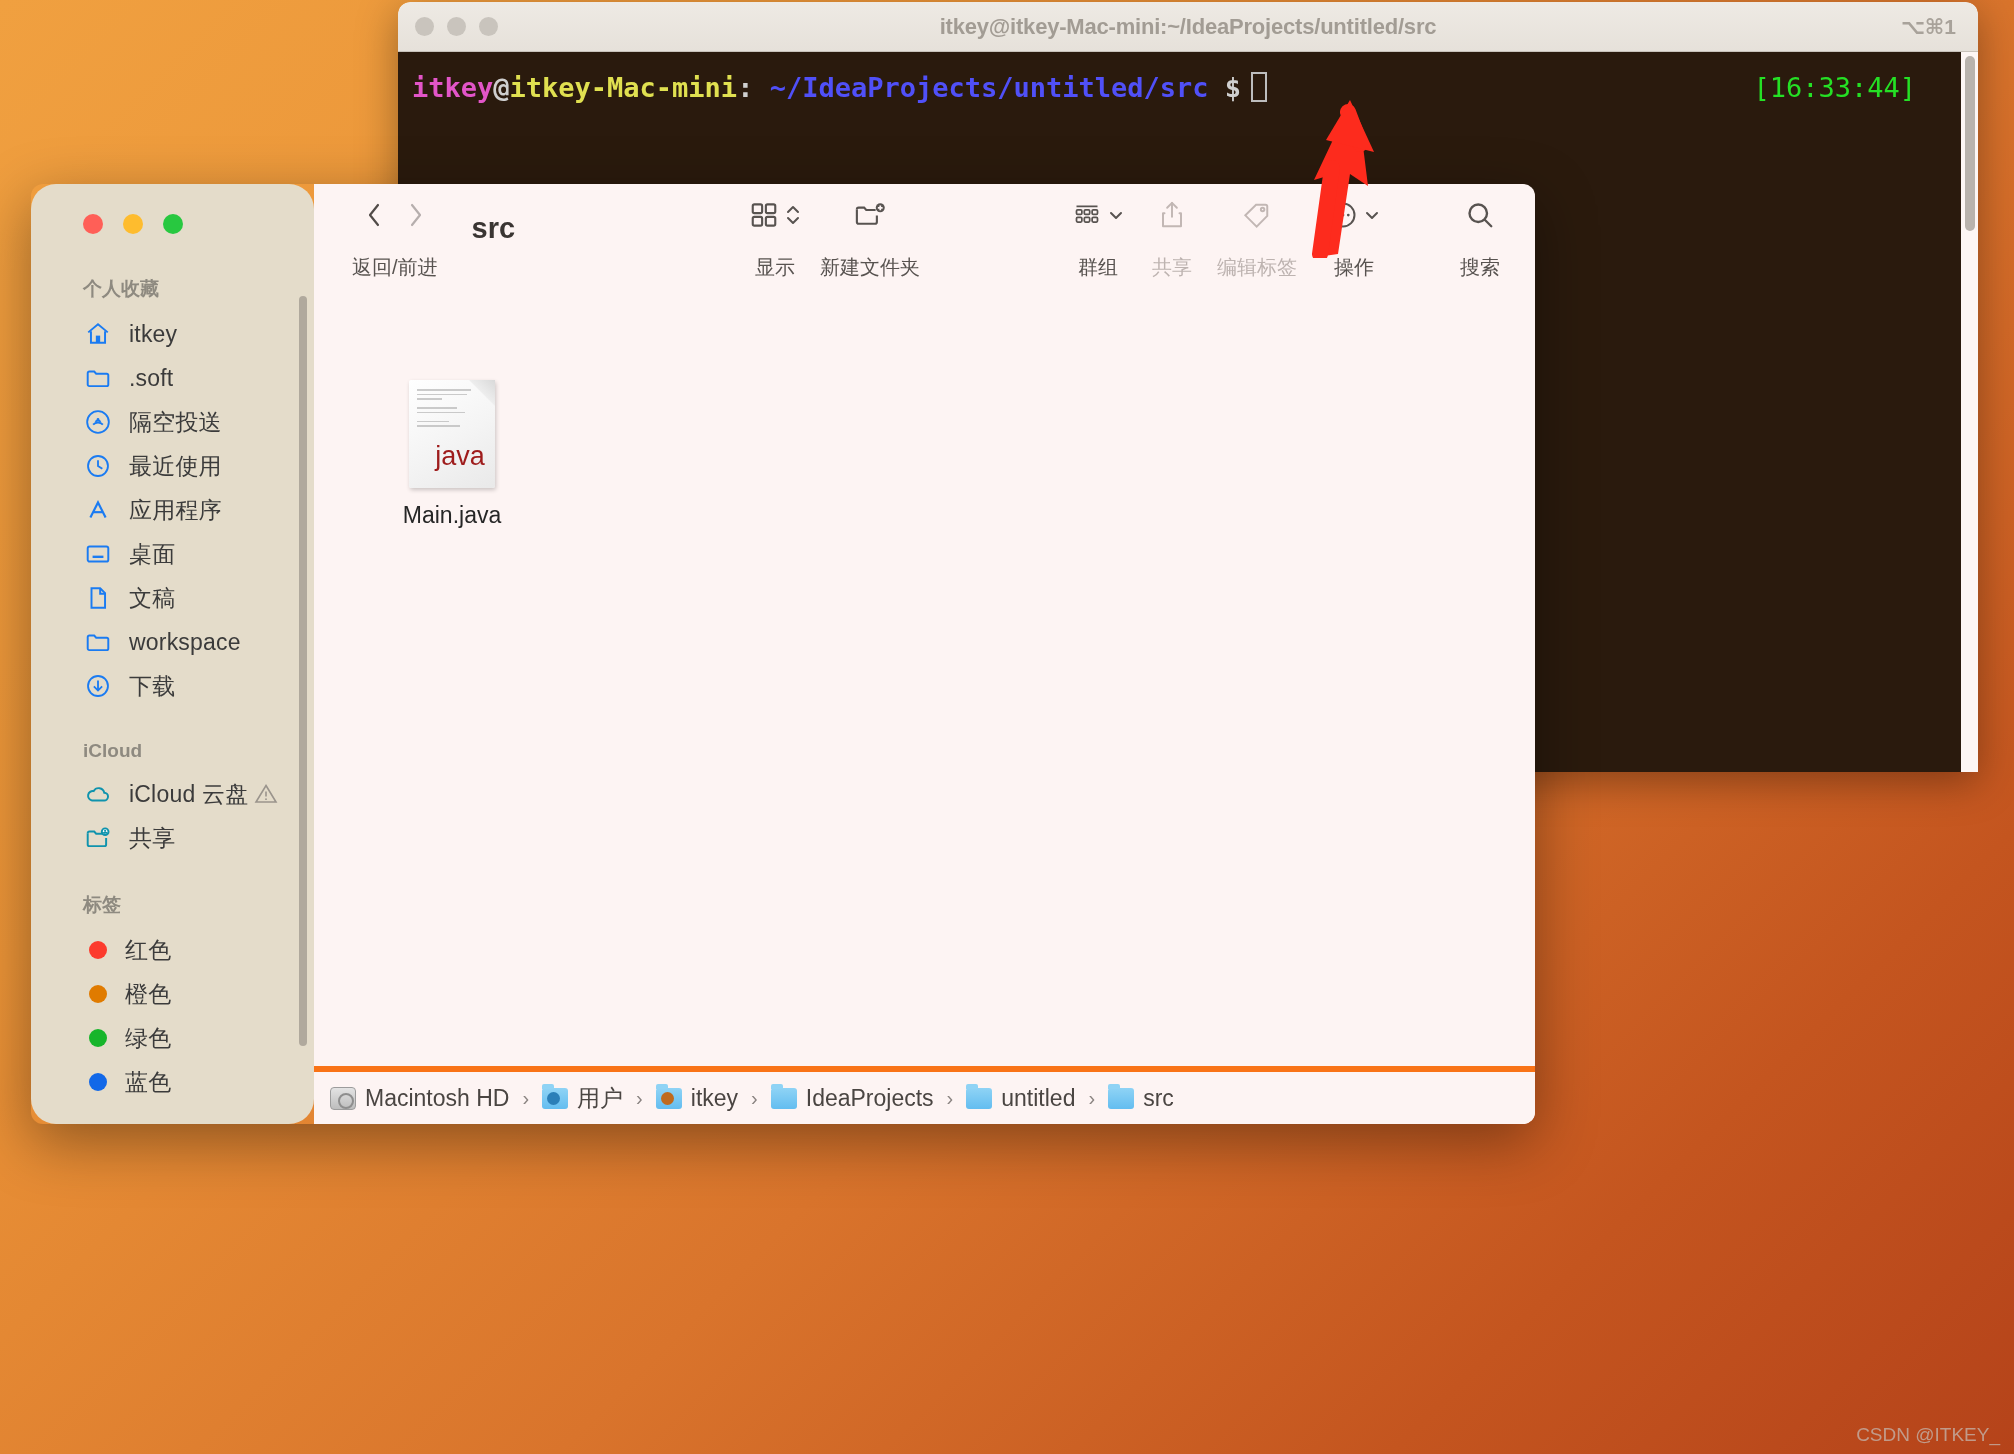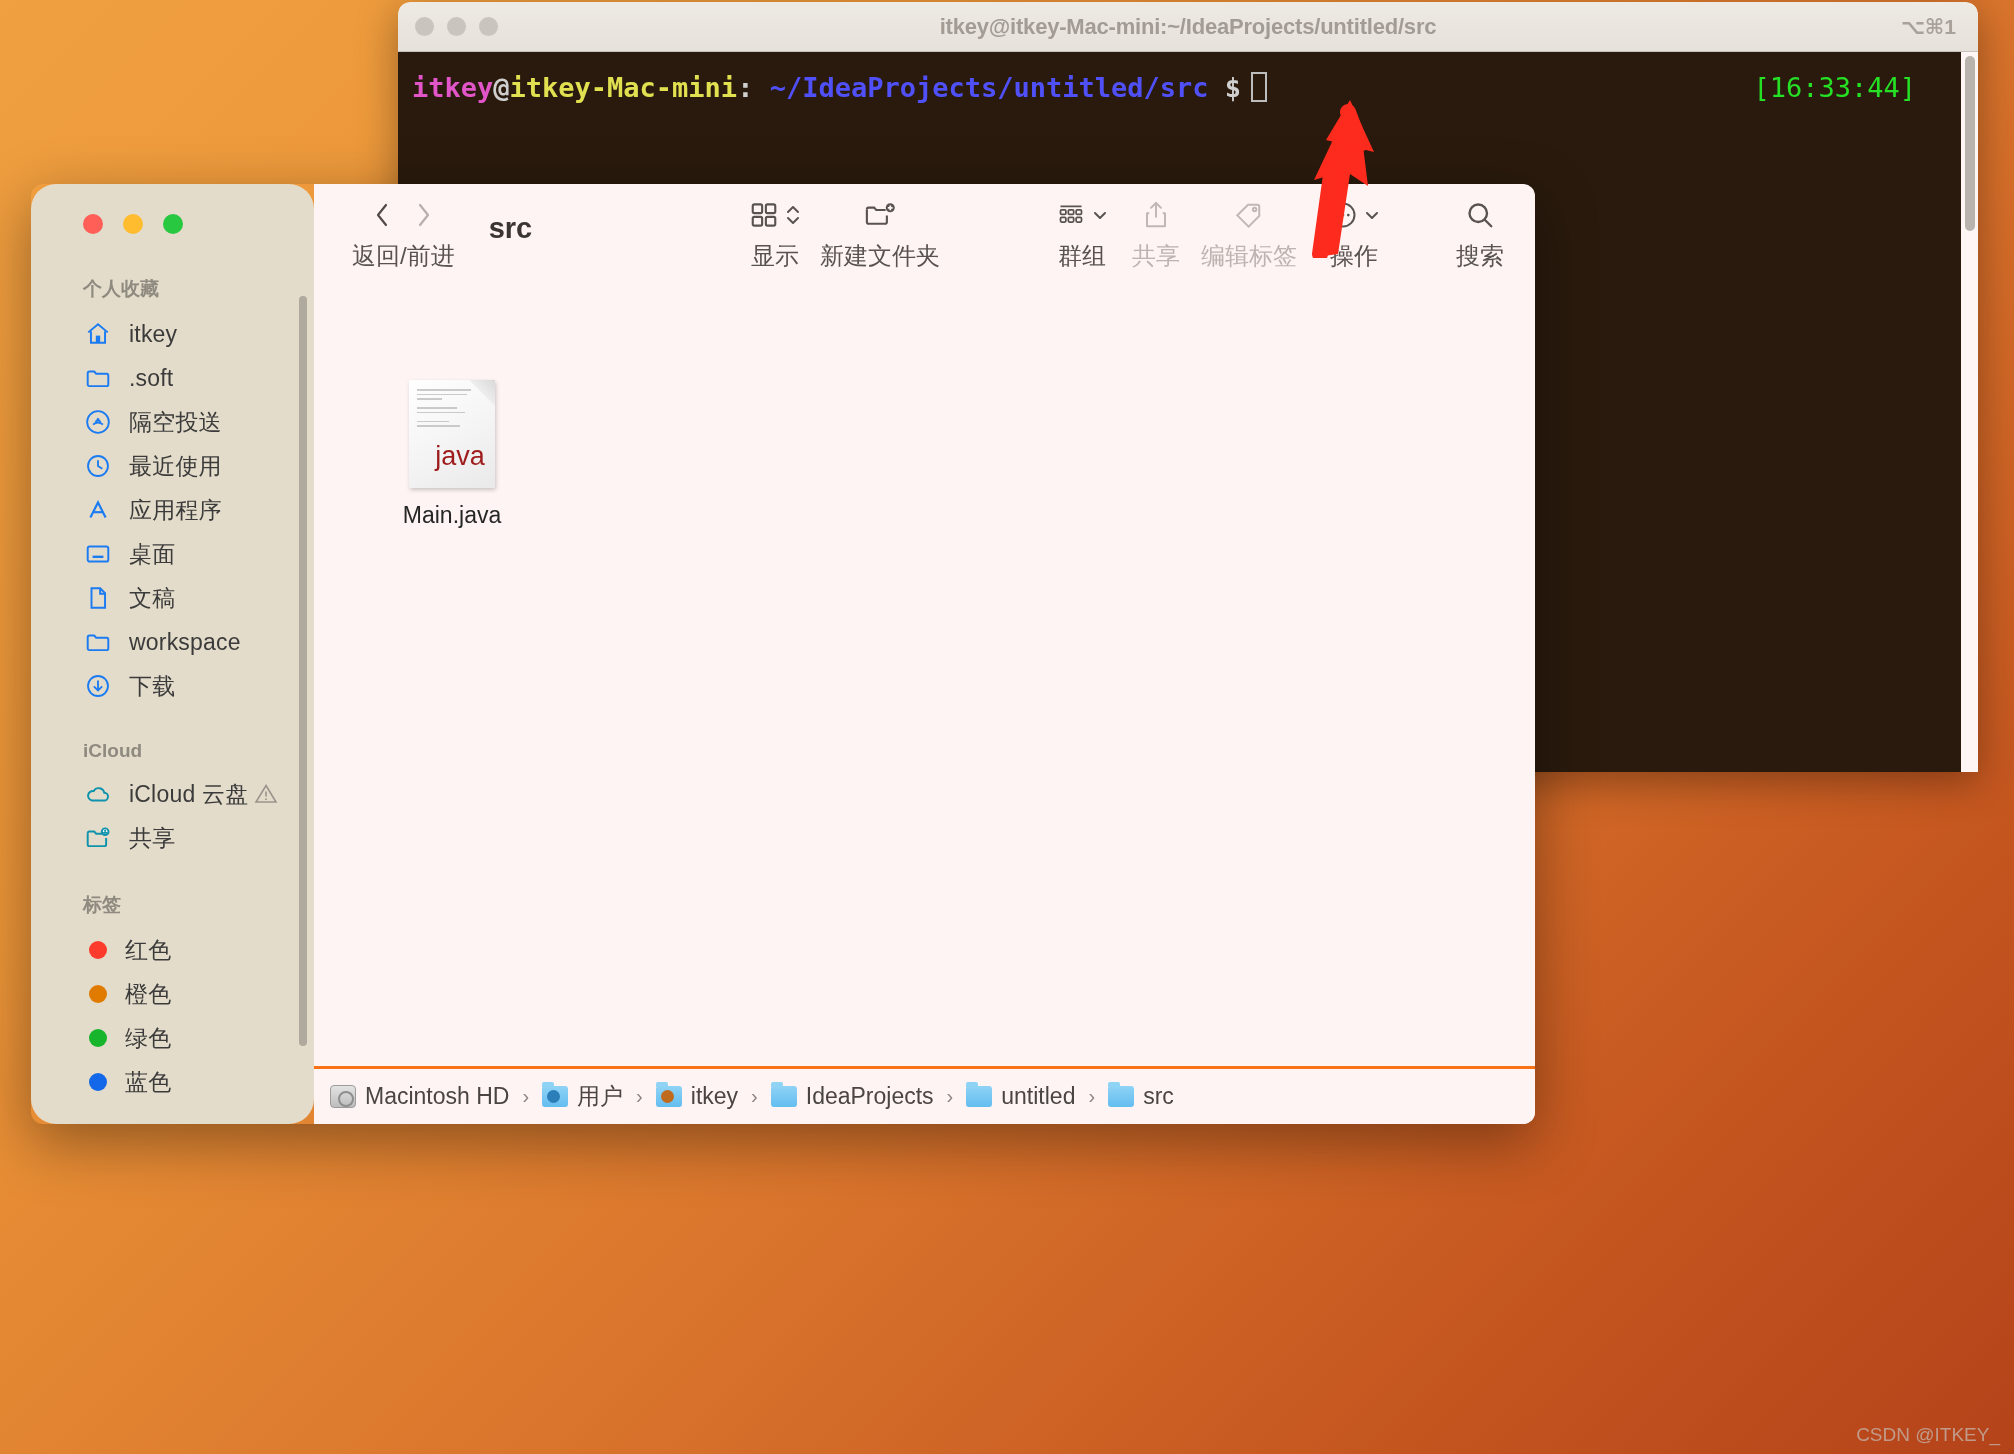--- a/index.html
+++ b/index.html
@@ -110,21 +110,21 @@
   #main { flex: 1; background: #fdf4f3; display: flex; flex-direction: column; position: relative; }
   #toolbar {
     height: 96px; display: flex; align-items: flex-start; position: relative;
     padding-top: 12px;
   }
   .tb-btn {
     display: flex; flex-direction: column; align-items: center;
     min-width: 74px; padding: 0 8px; cursor: default;
   }
   .tb-ico-row { height: 42px; display: flex; align-items: center; gap: 6px; }
-  .tb-lab { font-size: 24px; color: #585350; margin-top: 2px; white-space: nowrap; }
+  .tb-lab { font-size: 20px; color: #585350; margin-top: 16px; white-space: nowrap; }
   .tb-lab.dim { color: #bdb3b0; }
   .navchevs { display: flex; gap: 22px; align-items: center; justify-content: center; }
   #nav-block { margin-left: 30px; }
   #title-src { font-size: 29px; font-weight: 700; color: #3a3532; margin: 16px 0 0 26px; }
   #tb-center { position: absolute; left: 424px; top: 12px; display: flex; }
   #tb-right { position: absolute; right: 18px; top: 12px; display: flex; align-items: flex-start; }
 
   #content { flex: 1; background: #fdf4f3; position: relative; }
   #file-item {
     position: absolute; left: 54px; top: 100px;
@@ -146,21 +146,21 @@
     display: block; height: 1.5px; background: #b9b9b9; margin-bottom: 3px; opacity: .75;
   }
   #file-ext {
     position: absolute; left: 16px; right: 0; bottom: 16px;
     font-size: 27px; font-weight: 400; color: #9e1c1c;
     font-family: "Liberation Sans", sans-serif;
   }
   #file-name { font-size: 23px; color: #262626; margin-top: 14px; }
 
   #pathbar {
-    height: 58px; background: #fdf4f3; border-top: 3px solid #f97316;
+    height: 58px; background: #fdf4f3; border-top: 6px solid #f97316;
     display: flex; align-items: center; padding-left: 16px; gap: 6px;
   }
   .crumb { display: flex; align-items: center; gap: 9px; }
   .crumb-label { font-size: 23px; color: #4a4542; }
   .crumb-sep { font-size: 20px; color: #8a8380; margin: 0 7px; }
   .mini-folder {
     width: 26px; height: 21px; border-radius: 3px;
     background: linear-gradient(#8fd3f5,#63bdf0); position: relative; flex-shrink: 0;
   }
   .mini-folder::before {

